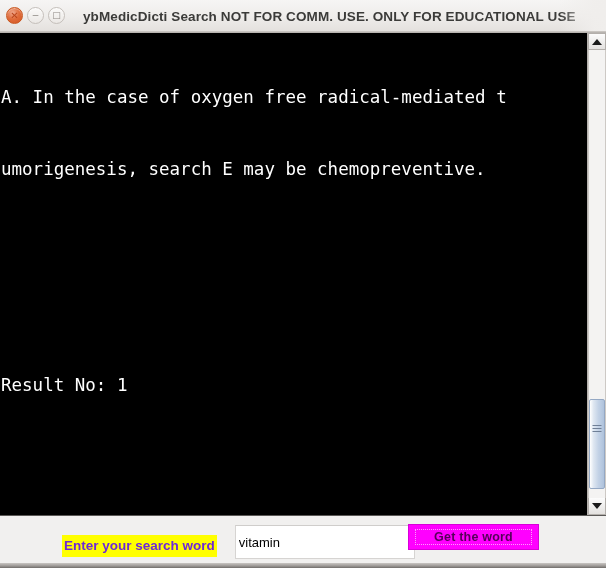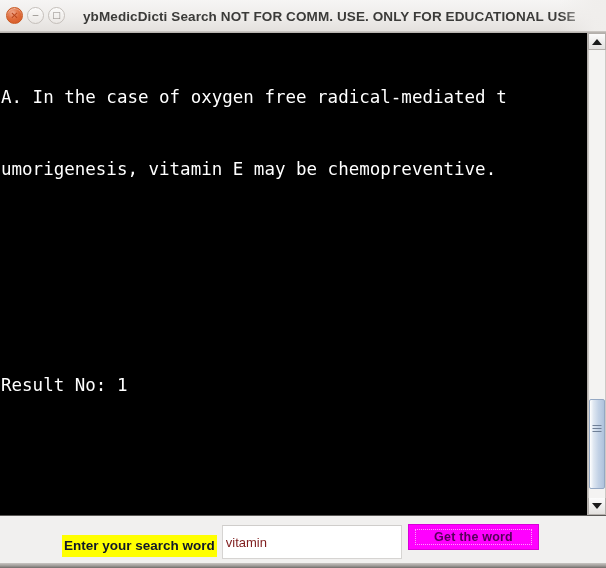--- a/index.html
+++ b/index.html
@@ -191,40 +191,40 @@
     border-top: 1px solid #5a5856;
     display: flex;
     align-items: flex-start;
     box-sizing: border-box;
     position: relative;
     padding-top: 9px;
   }
   #search-label {
     margin-left: 62px;
     background: #ffff00;
-    color: #0f172a;
+    color: #6d28d9;
     font-weight: bold;
     font-size: 13.5px;
     line-height: 20px;
     padding: 1px 2px 1px 2px;
     white-space: nowrap;
     align-self: center;
     margin-top: -2px;
   }
   #search-input {
-    margin-left: 5px;
+    margin-left: 18px;
     width: 180px;
     height: 34px;
     background: #ffffff;
     border: 1px solid #d6d4d2;
     border-top-color: #cfcdcb;
     box-sizing: border-box;
     font-family: "Liberation Sans", sans-serif;
     font-size: 13px;
-    color: #7f1d1d;
+    color: #000000;
     padding: 1px 3px;
     outline: none;
     line-height: 14px;
   }
   #get-word-button {
     position: absolute;
     left: 408px;
     top: 530px;
     transform: translateY(-522px);
     width: 131px;
@@ -278,21 +278,21 @@
     </div>
     <div id="title-text-wrap">
       <span id="title-text">ybMedicDicti Search  NOT FOR COMM. USE.  ONLY FOR EDUCATIONAL USE</span>
       <div id="title-fade"></div>
     </div>
   </div>
 
   <div id="content-row">
     <div id="text-area">
       <div class="tline">A. In the case of oxygen free radical-mediated t</div>
-      <div class="tline">umorigenesis, vitamin E may be chemopreventive.</div>
+      <div class="tline">umorigenesis, search E may be chemopreventive.</div>
       <div class="tline"></div>
       <div class="tline"></div>
       <div class="tline">Result No: 1</div>
       
       
       
       
       
       
       

